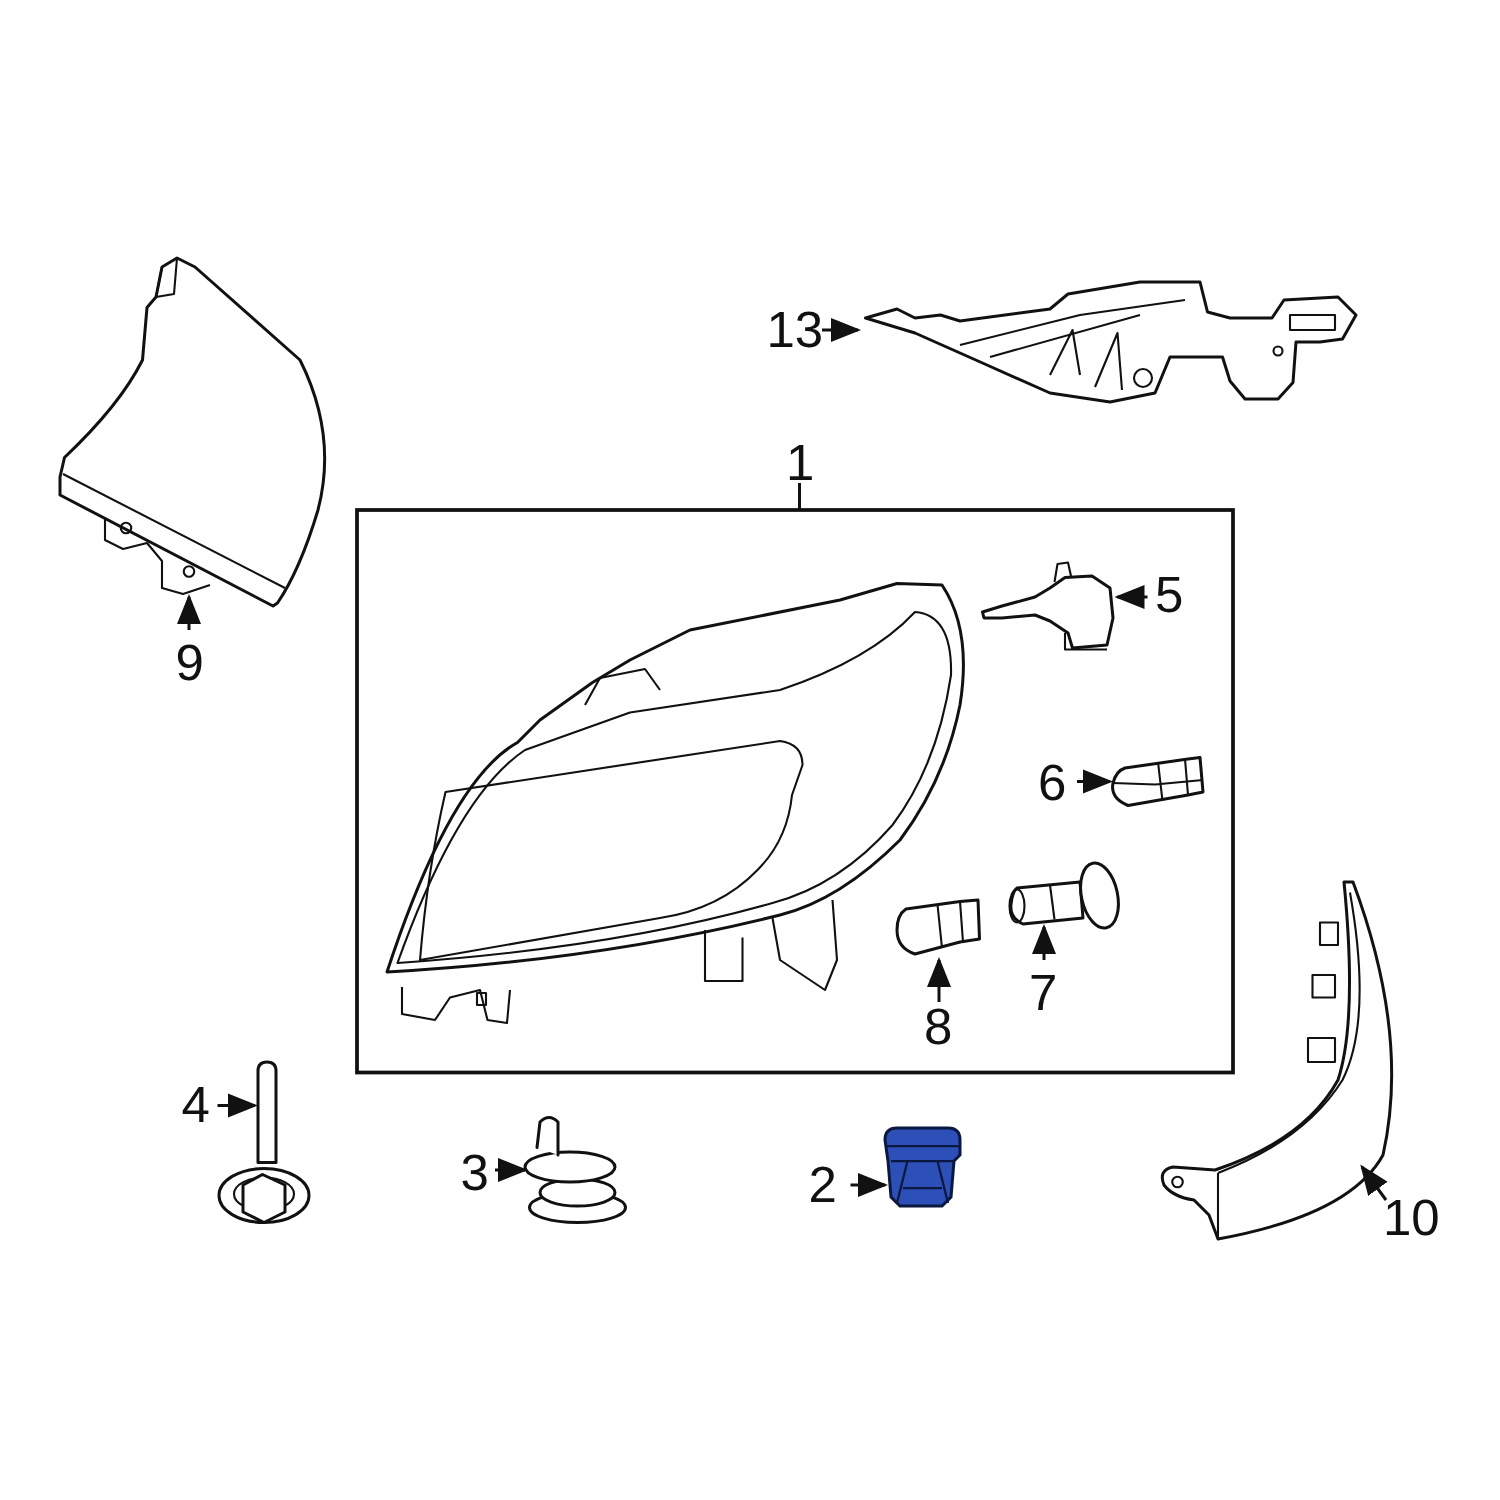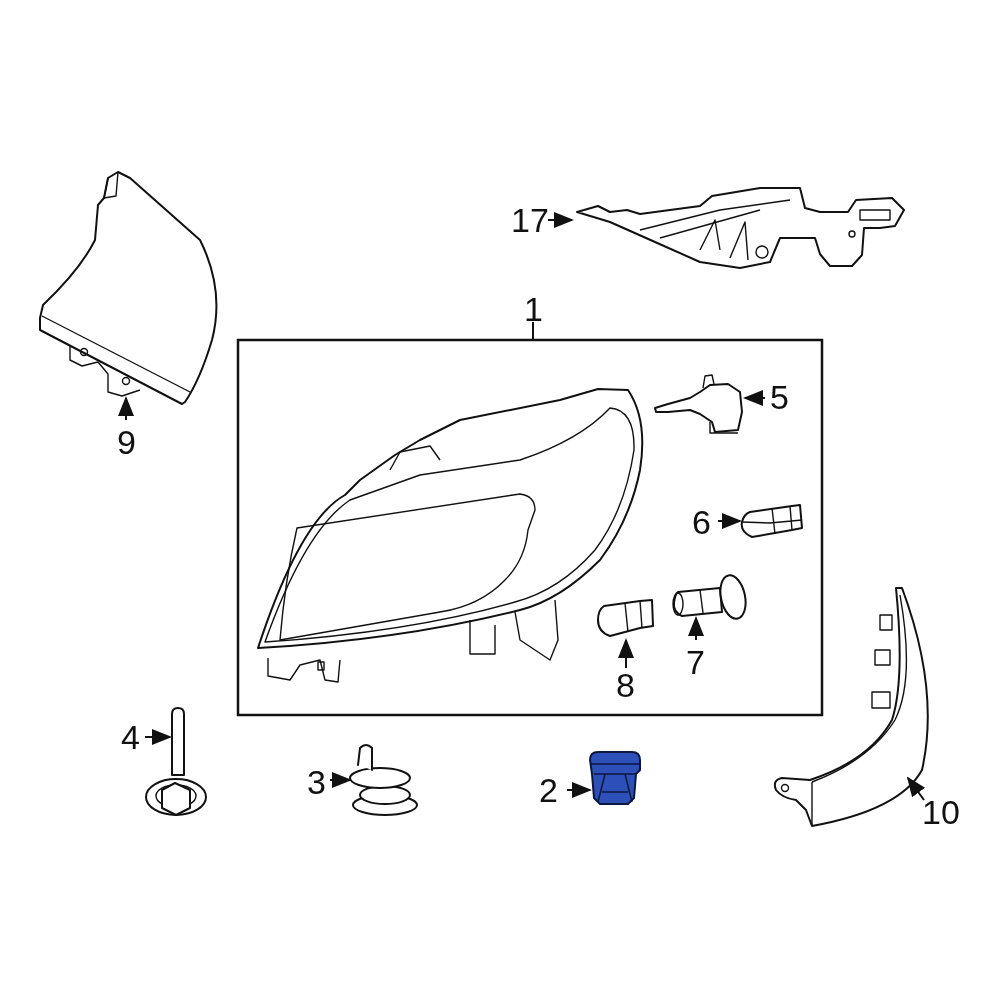--- a/index.html
+++ b/index.html
@@ -121,14 +121,14 @@
   <div class="callout" style="left:524px;top:292px;">1</div>
   <div class="callout" style="left:539px;top:773px;">2</div>
   <div class="callout" style="left:307px;top:765px;">3</div>
   <div class="callout" style="left:121px;top:720px;">4</div>
   <div class="callout" style="left:770px;top:380px;">5</div>
   <div class="callout" style="left:692px;top:505px;">6</div>
   <div class="callout" style="left:686px;top:645px;">7</div>
   <div class="callout" style="left:616px;top:668px;">8</div>
   <div class="callout" style="left:117px;top:425px;">9</div>
   <div class="callout" style="left:922px;top:795px;">10</div>
-  <div class="callout" style="left:511px;top:203px;">17</div>
+  <div class="callout" style="left:511px;top:203px;">13</div>
 </div>
 
 </body></html>

